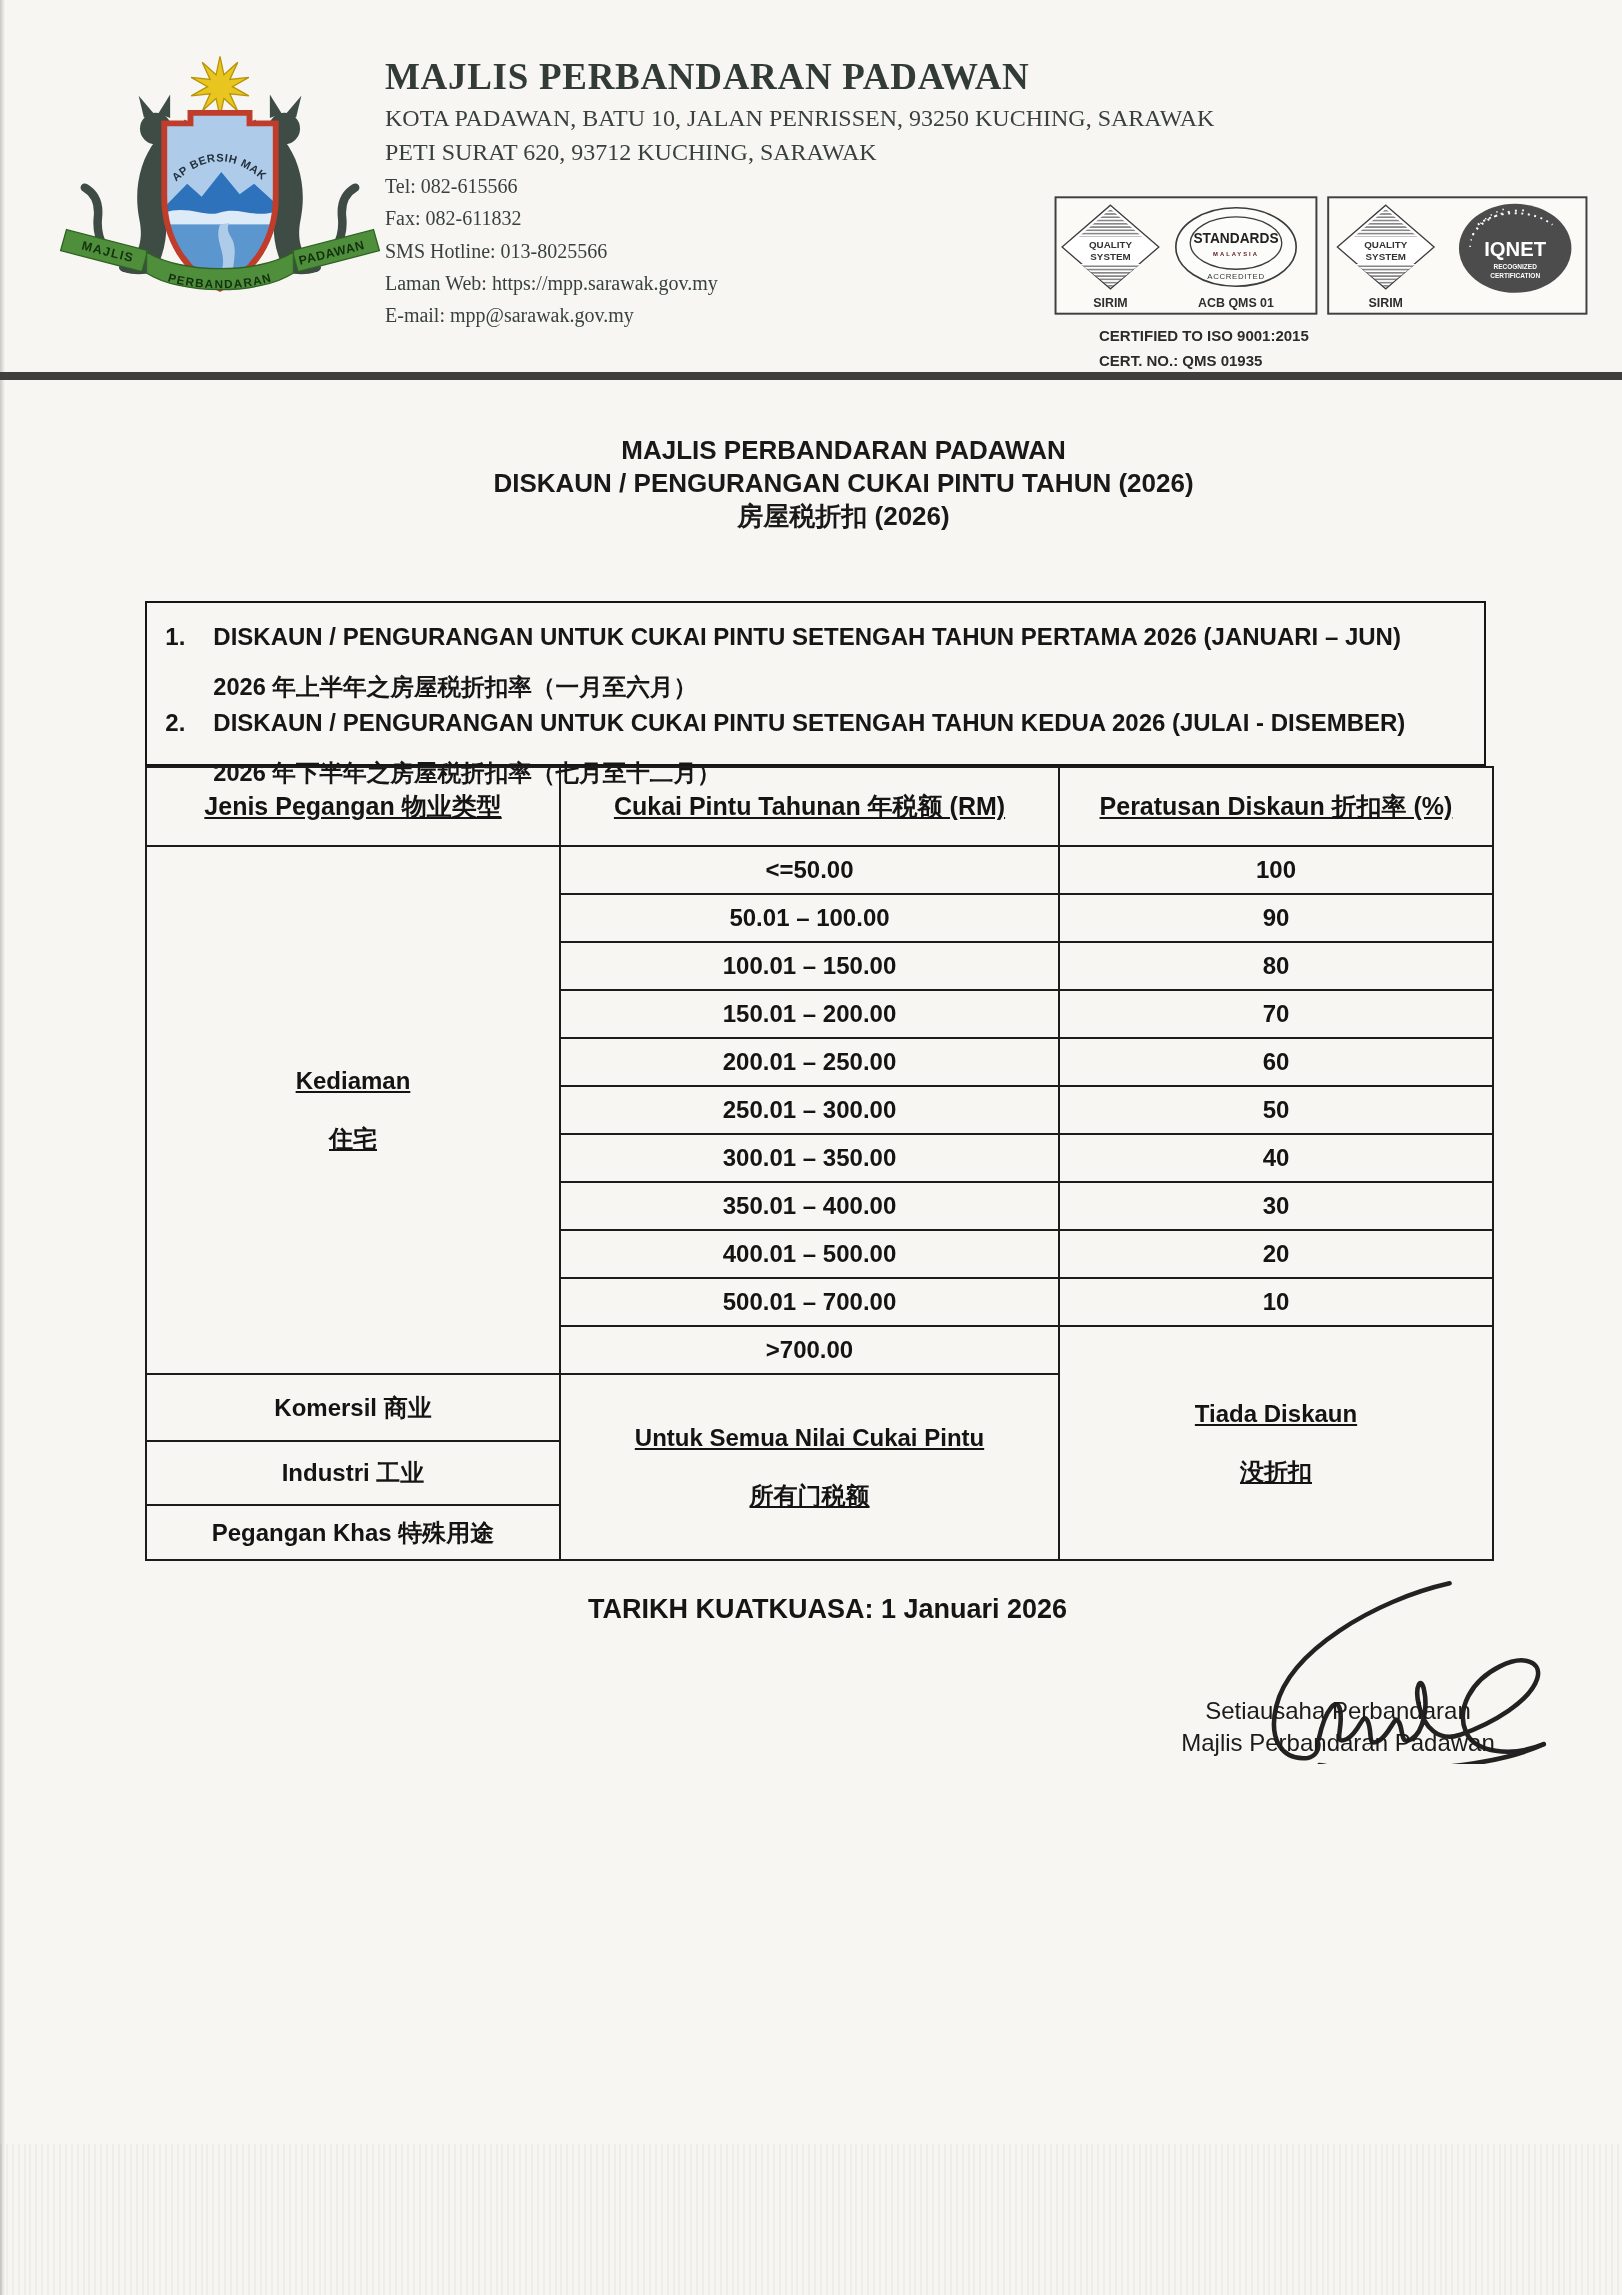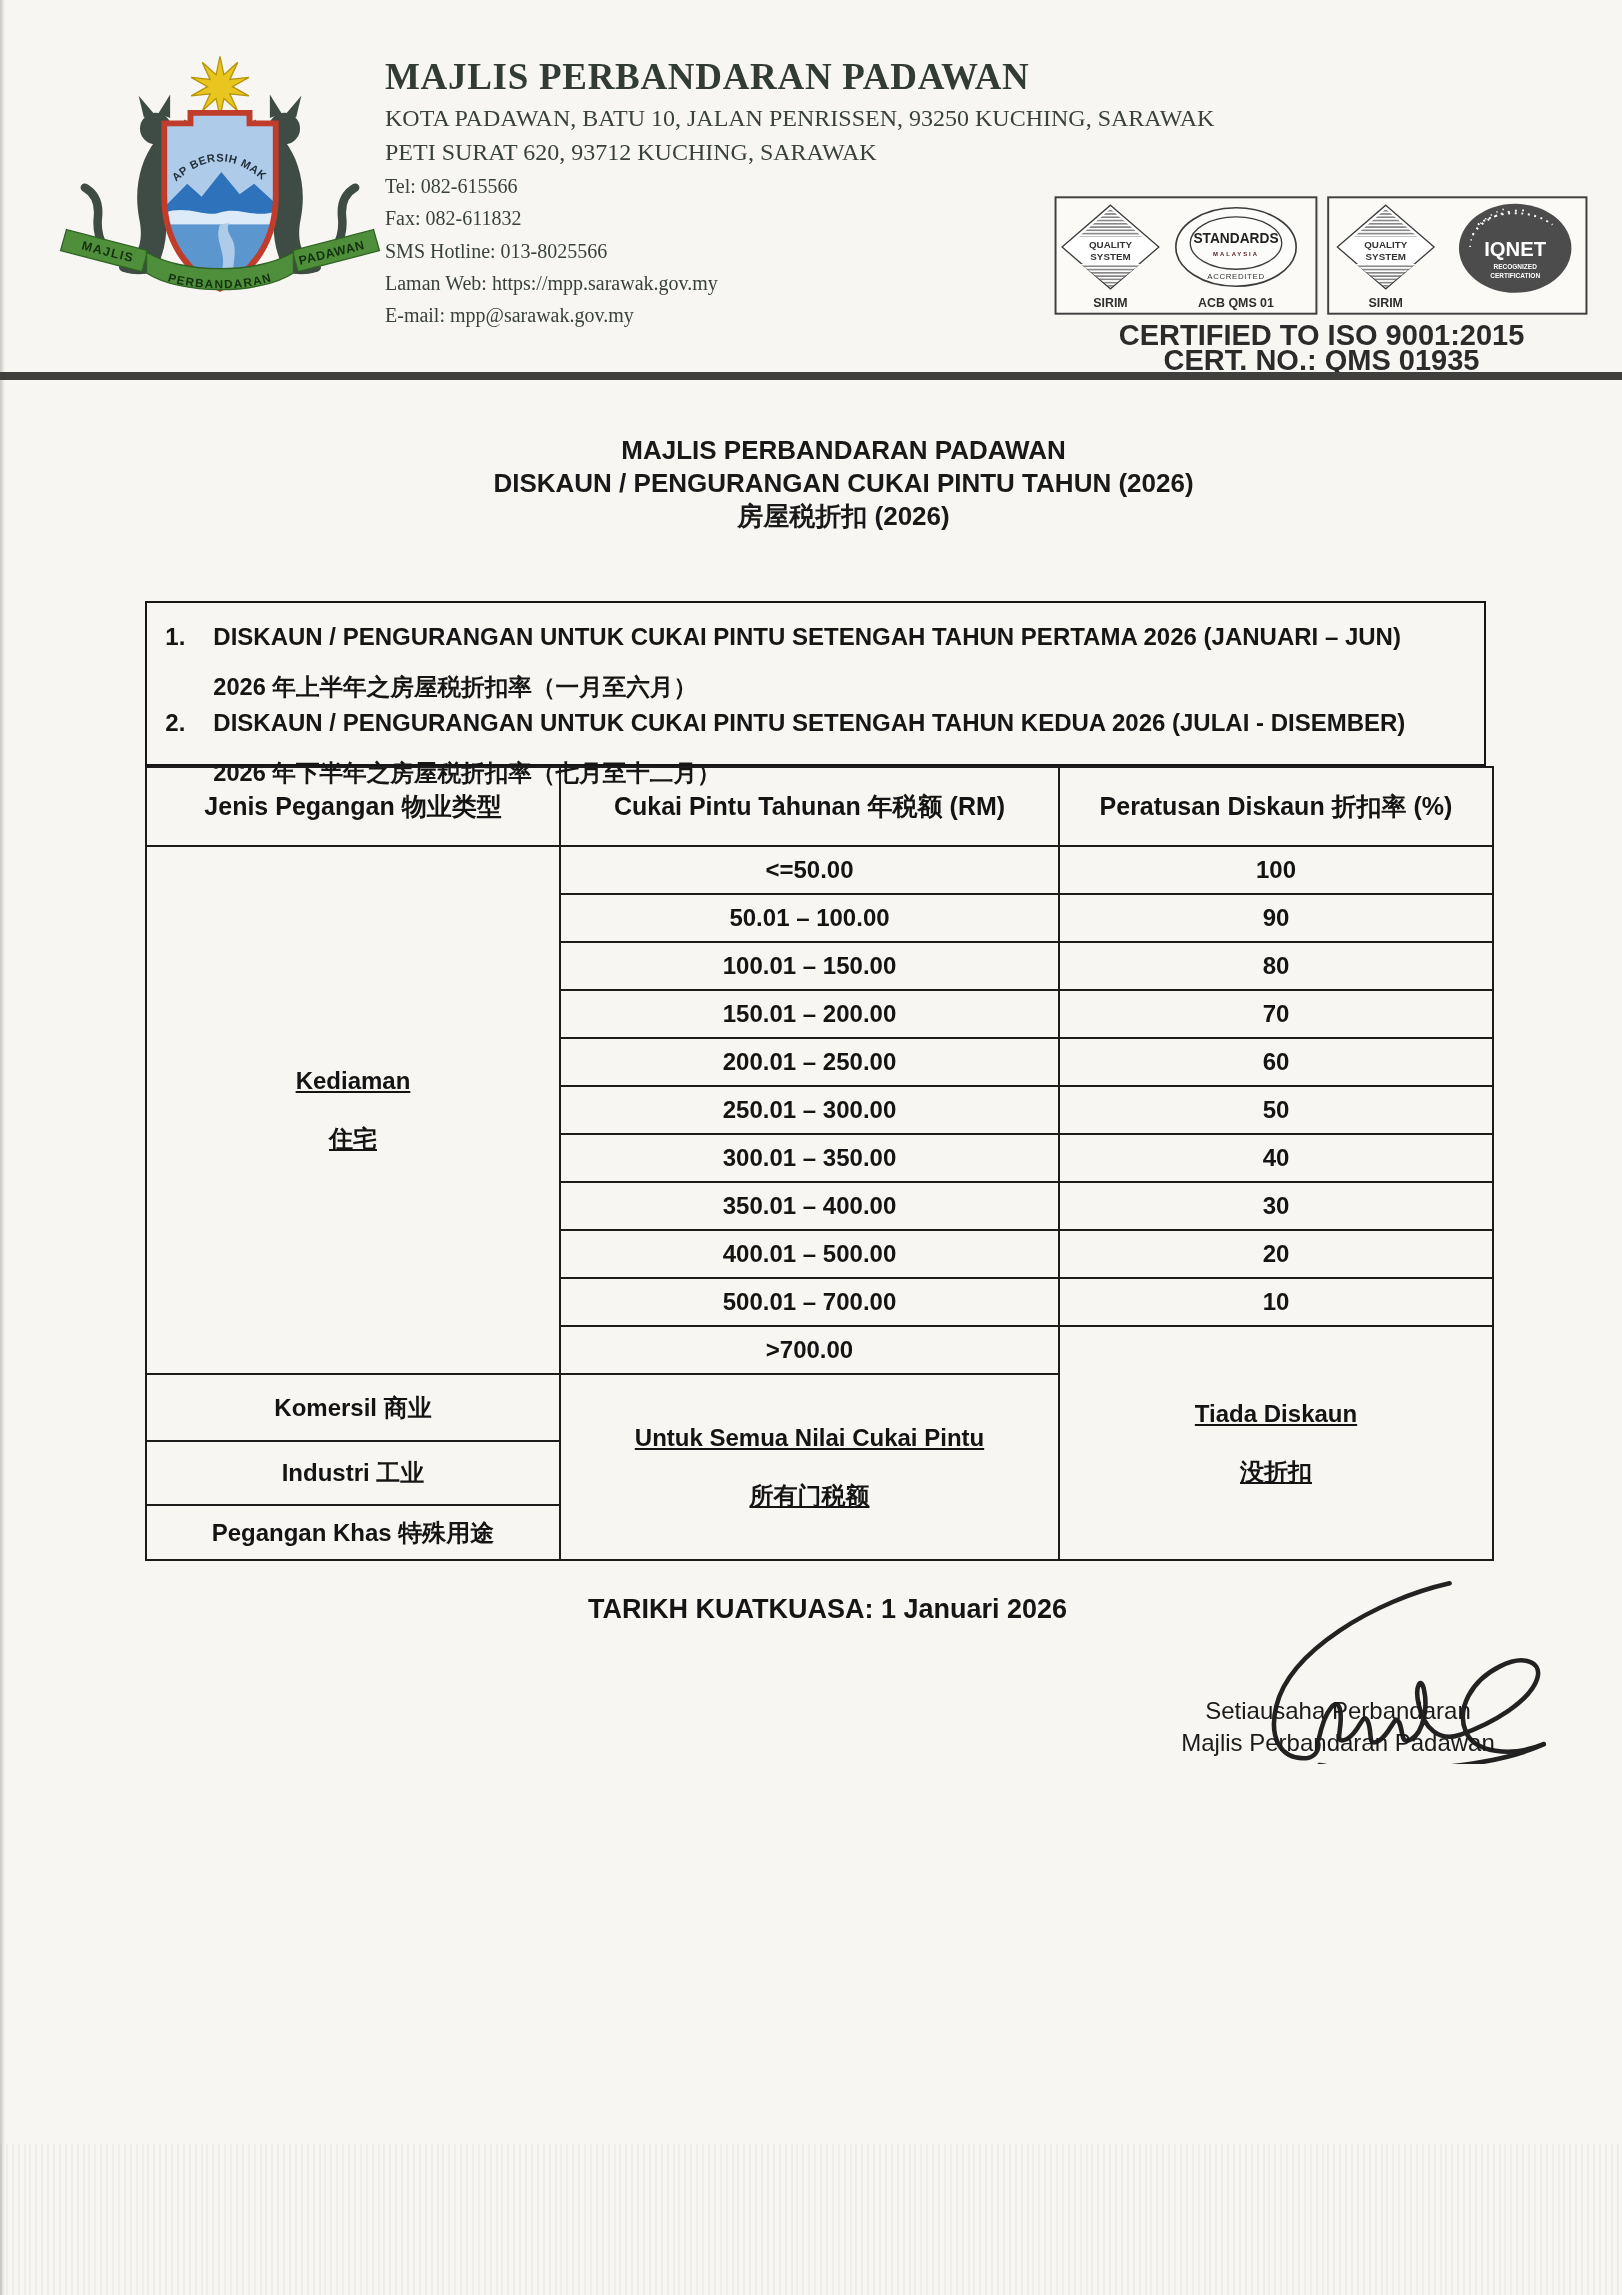--- a/index.html
+++ b/index.html
@@ -17,22 +17,22 @@
   .serif{font-family:"Liberation Serif","DejaVu Serif",serif;}
 
   
   .logo{position:absolute;left:56px;top:55px;width:328px;height:243px;}
   .lh-text{position:absolute;left:385px;top:55px;width:753px;color:#39413d;}
   .org-name{font-size:37px;font-weight:bold;letter-spacing:0.7px;white-space:nowrap;color:#333b37;}
   .addr{font-size:24px;margin-top:7px;white-space:nowrap;}
   .contact{font-size:20px;margin-top:9.2px;white-space:nowrap;}
   .badges{position:absolute;left:1054px;top:196px;width:534px;height:119px;}
   .cert-text{
-    position:absolute;left:1099px;top:323px;width:445px;text-align:center;
-    font-size:29px;font-weight:bold;line-height:25px;color:#2b2b2b;
+    position:absolute;left:1099px;top:323px;width:445px;
+    font-size:15px;font-weight:bold;line-height:25px;color:#2b2b2b;
   }
   .separator{position:absolute;left:0;top:372px;width:1622px;height:7.9px;background:#3f3f3d;}
 
   
   .doc-title{position:absolute;left:173px;top:434px;width:1341px;text-align:center;color:#191919;}
   .doc-title .t-line{font-size:26px;font-weight:bold;line-height:33px;}
 
   
   .notes-box{
     position:absolute;left:145px;top:601px;width:1341px;height:165px;
@@ -50,21 +50,21 @@
     font-weight:bold;color:#141414;
   }
   .rates-table th,.rates-table td{
     border:2px solid #1c1c1c;text-align:center;vertical-align:middle;
     padding:0;overflow:hidden;
   }
   .rates-table{border:2.6px solid #161616;}
   .rates-table th{font-size:25px;}
   .rates-table td{font-size:24px;}
   .col-1{width:412px;}.col-2{width:497px;}.col-3{width:432px;}
-  .tr-head{height:79px;}
+  .tr-head{height:79px;text-decoration:underline;}
   .tr-rate{height:48px;}
   .tr-komersil{height:67px;}
   .tr-industri{height:64px;}
   .tr-khas{height:55px;}
   .two-line div{line-height:1.25;text-decoration:underline;}
   .two-line div + div{margin-top:27.5px;}
 
   
   .effective-date{
     position:absolute;left:157px;top:1594px;width:1341px;text-align:center;

